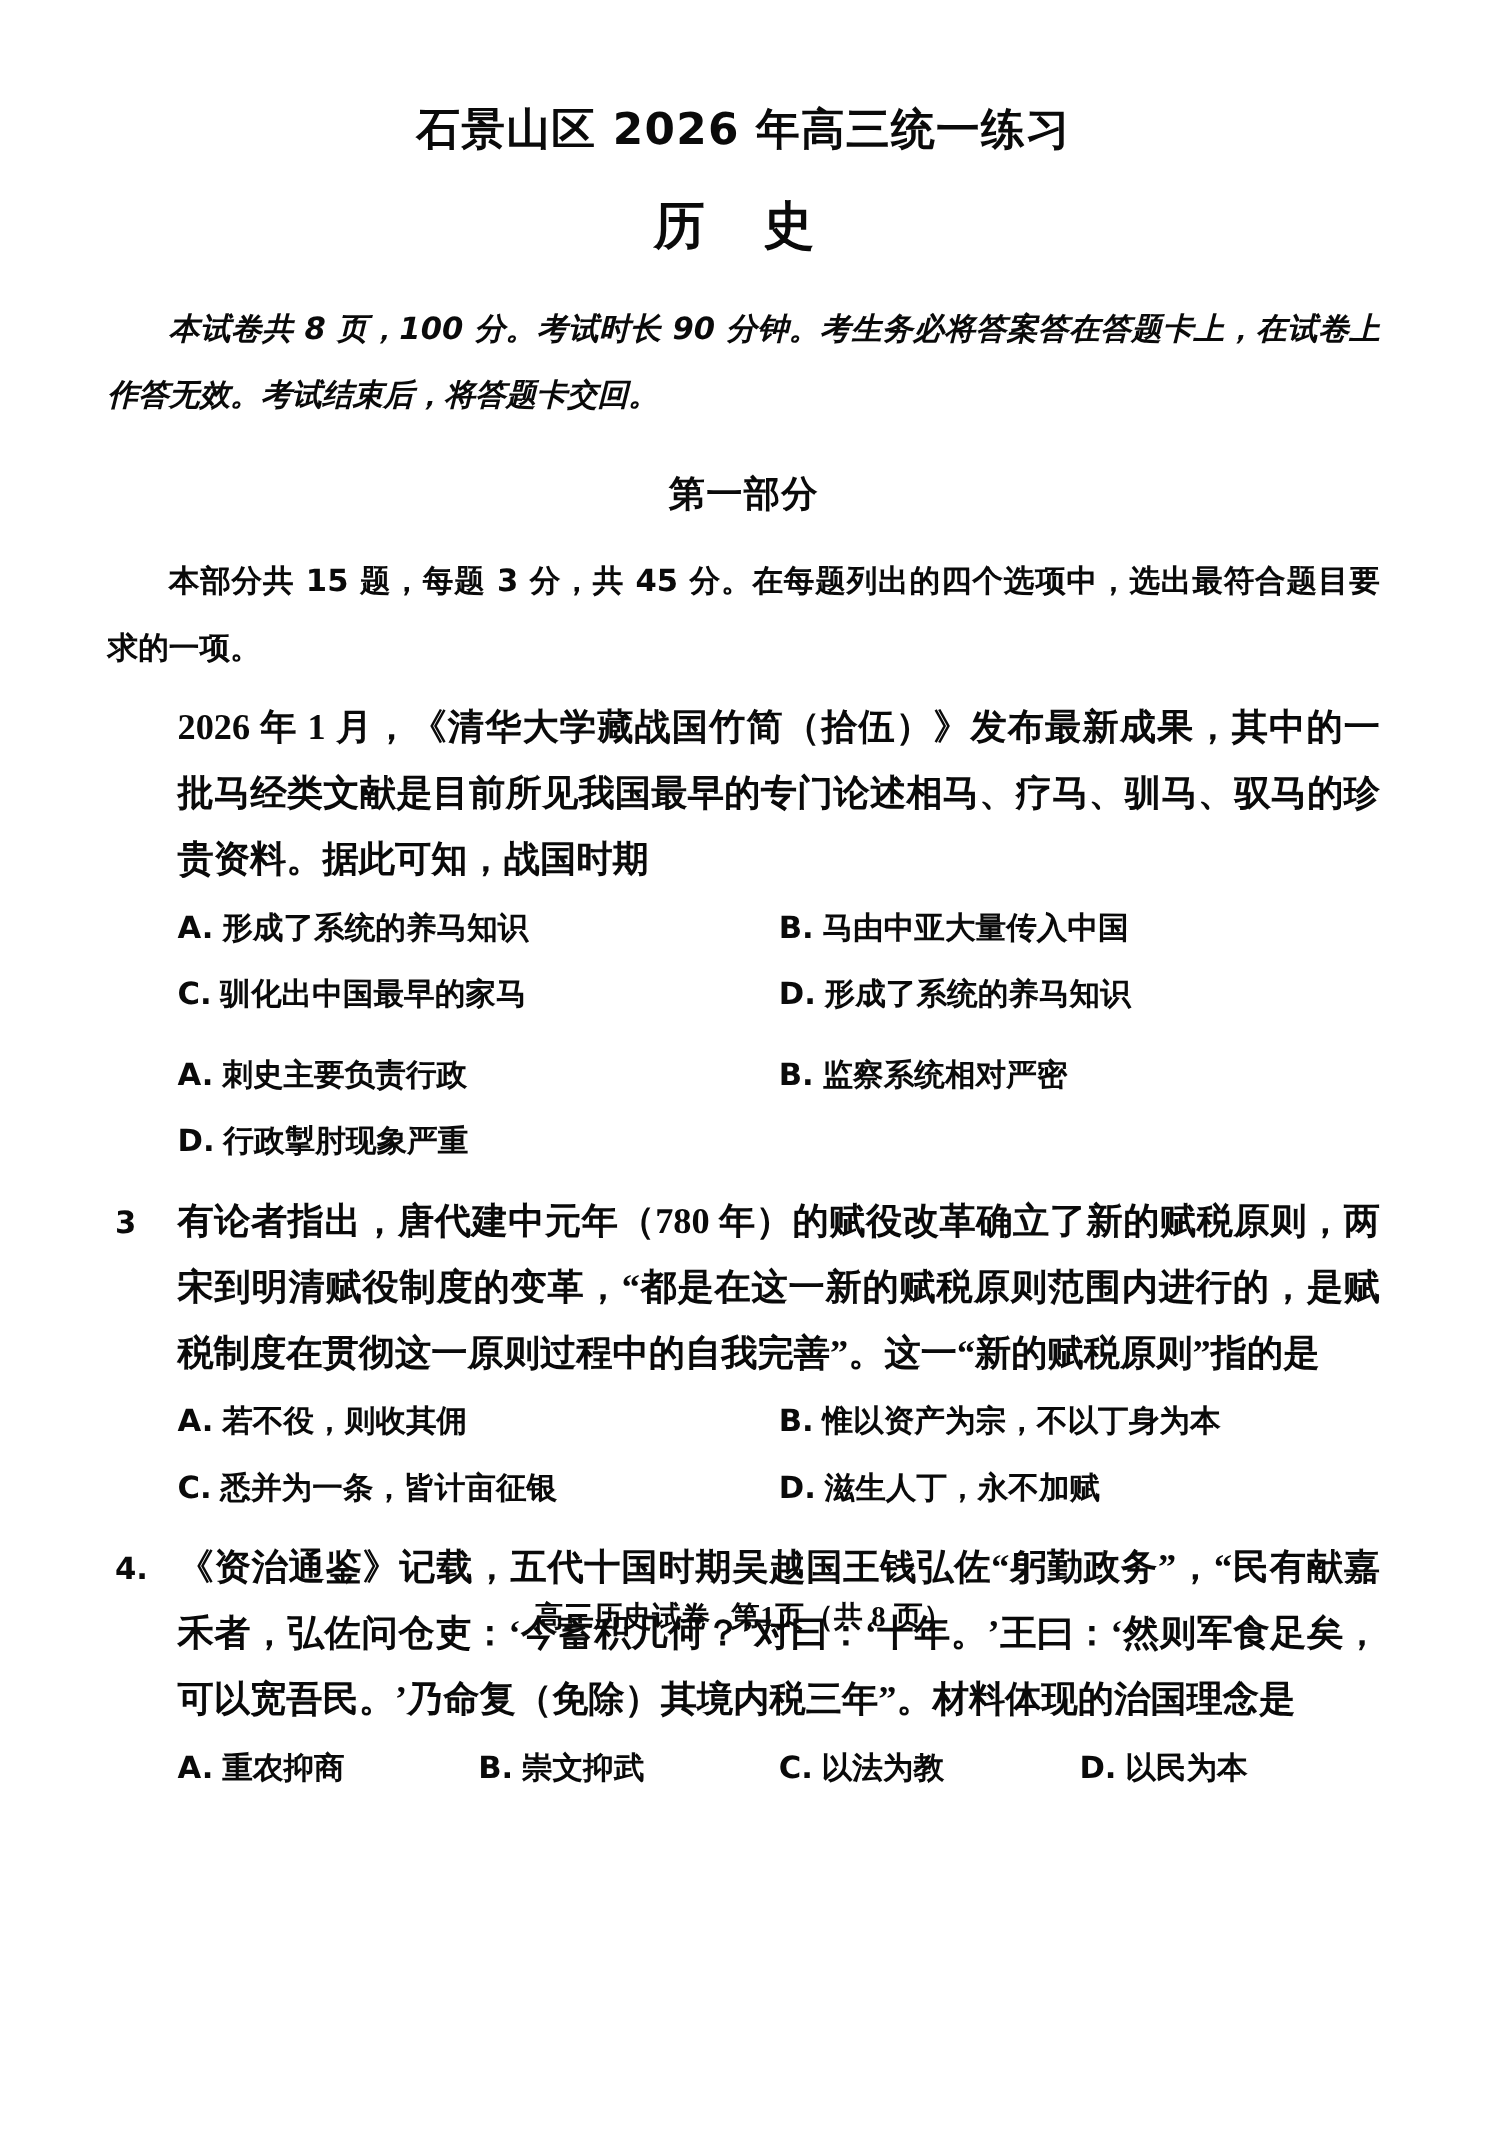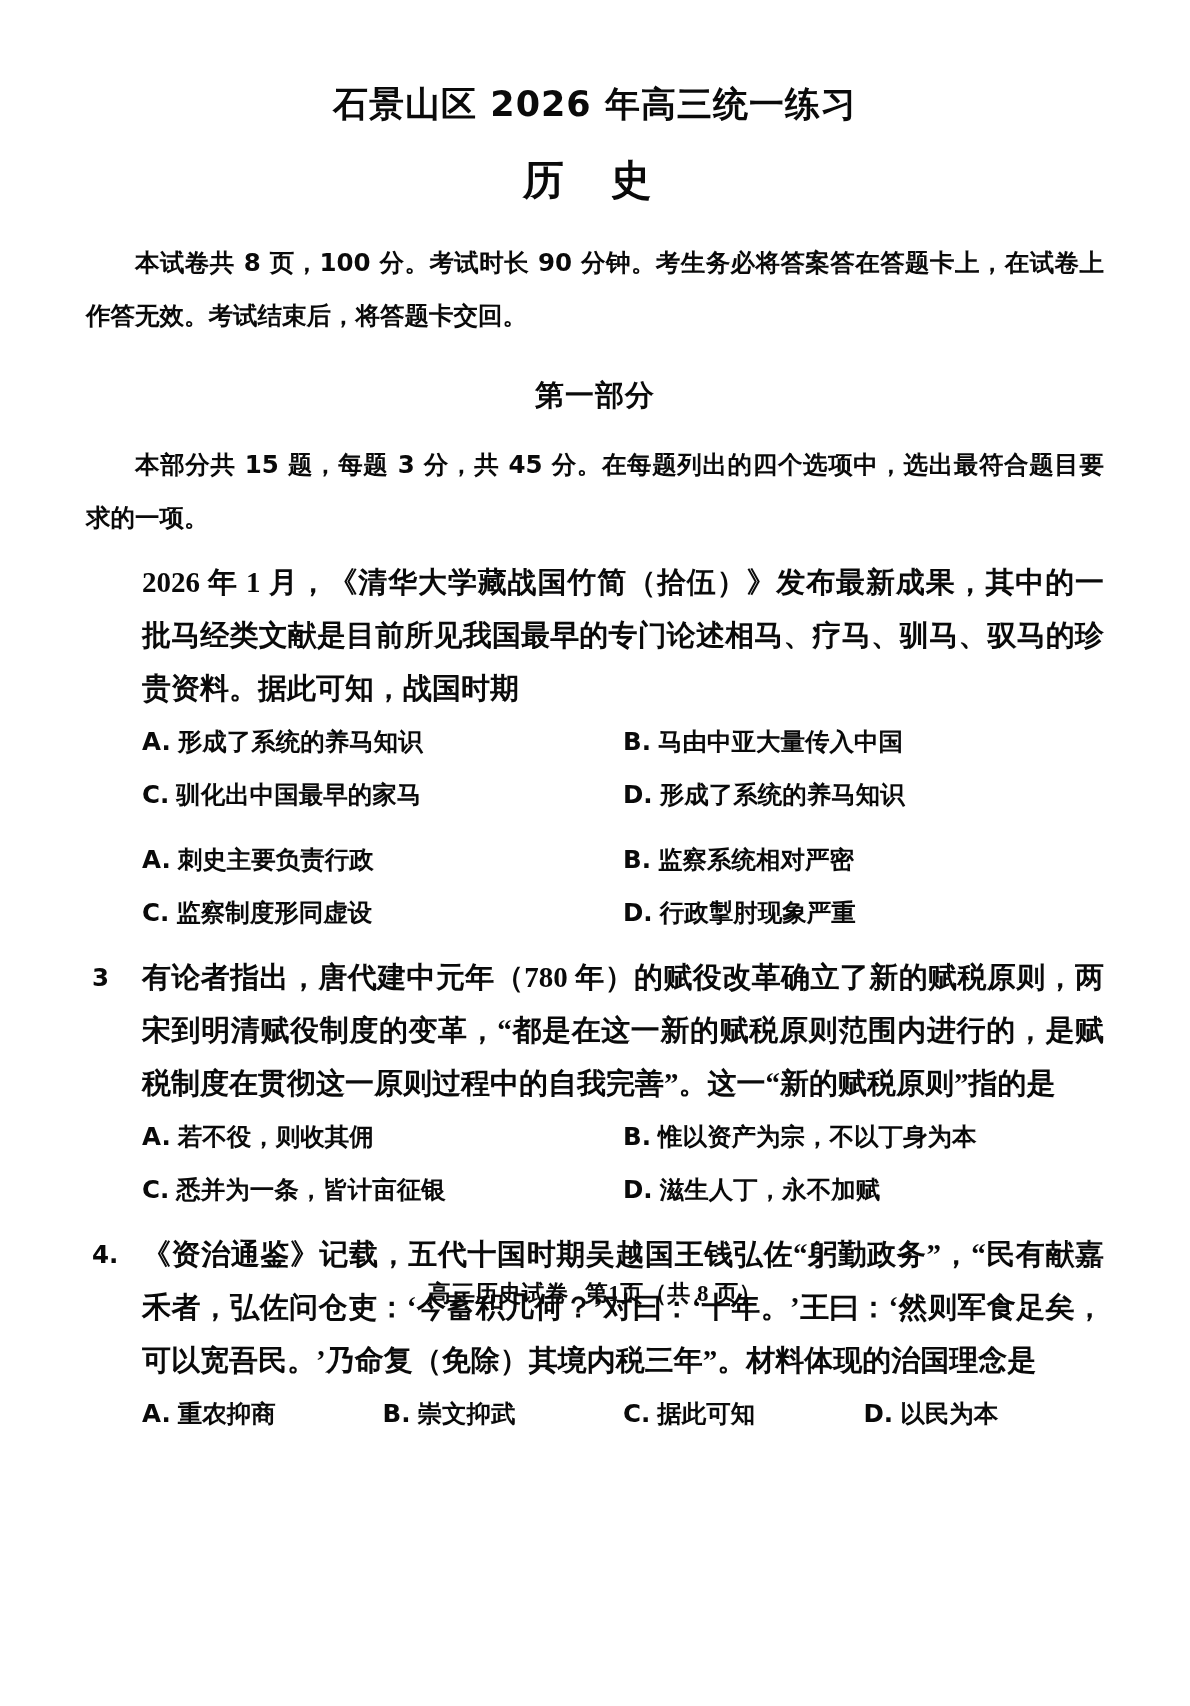--- a/index.html
+++ b/index.html
@@ -56,20 +56,21 @@
     line-height: 53px;
     text-align: justify;
     text-justify: inter-ideograph;
     margin: 0;
     font-family: "DejaVu Sans", "Liberation Sans", sans-serif;
     font-weight: 600;
   }
   .exam-note {
     margin-top: 28px;
     text-indent: 49px;
+    font-style: italic;
   }
   .section-note {
     margin-top: 22px;
     text-indent: 49px;
   }
 
   
   .question {
     display: flex;
     align-items: flex-start;
@@ -171,23 +172,20 @@
         <div class="opt-row two-col">
           <div class="opt">
             <span class="lbl">A.</span><span>刺史主要负责行政</span>
           </div>
           <div class="opt">
             <span class="lbl">B.</span><span>监察系统相对严密</span>
           </div>
         </div>
         <div class="opt-row two-col">
           <div class="opt">
-            <span class="lbl">C.</span><span>监察制度形同虚设</span>
-          </div>
-          <div class="opt">
             <span class="lbl">D.</span><span>行政掣肘现象严重</span>
           </div>
         </div>
       </div>
     </div>
   </div>
 
   <div class="question">
     <div class="q-num">3</div>
     <div class="q-body">
@@ -219,21 +217,21 @@
       <p class="q-stem">《资治通鉴》记载，五代十国时期吴越国王钱弘佐“躬勤政务”，“民有献嘉禾者，弘佐问仓吏：‘今蓄积几何？’对曰：‘十年。’王曰：‘然则军食足矣，可以宽吾民。’乃命复（免除）其境内税三年”。材料体现的治国理念是</p>
       <div class="q-options">
         <div class="opt-row four-col">
           <div class="opt">
             <span class="lbl">A.</span><span>重农抑商</span>
           </div>
           <div class="opt">
             <span class="lbl">B.</span><span>崇文抑武</span>
           </div>
           <div class="opt">
-            <span class="lbl">C.</span><span>据此可知</span>
+            <span class="lbl">C.</span><span>以法为教</span>
           </div>
           <div class="opt">
             <span class="lbl">D.</span><span>以民为本</span>
           </div>
         </div>
       </div>
     </div>
   </div>
 
   <div class="footer">

